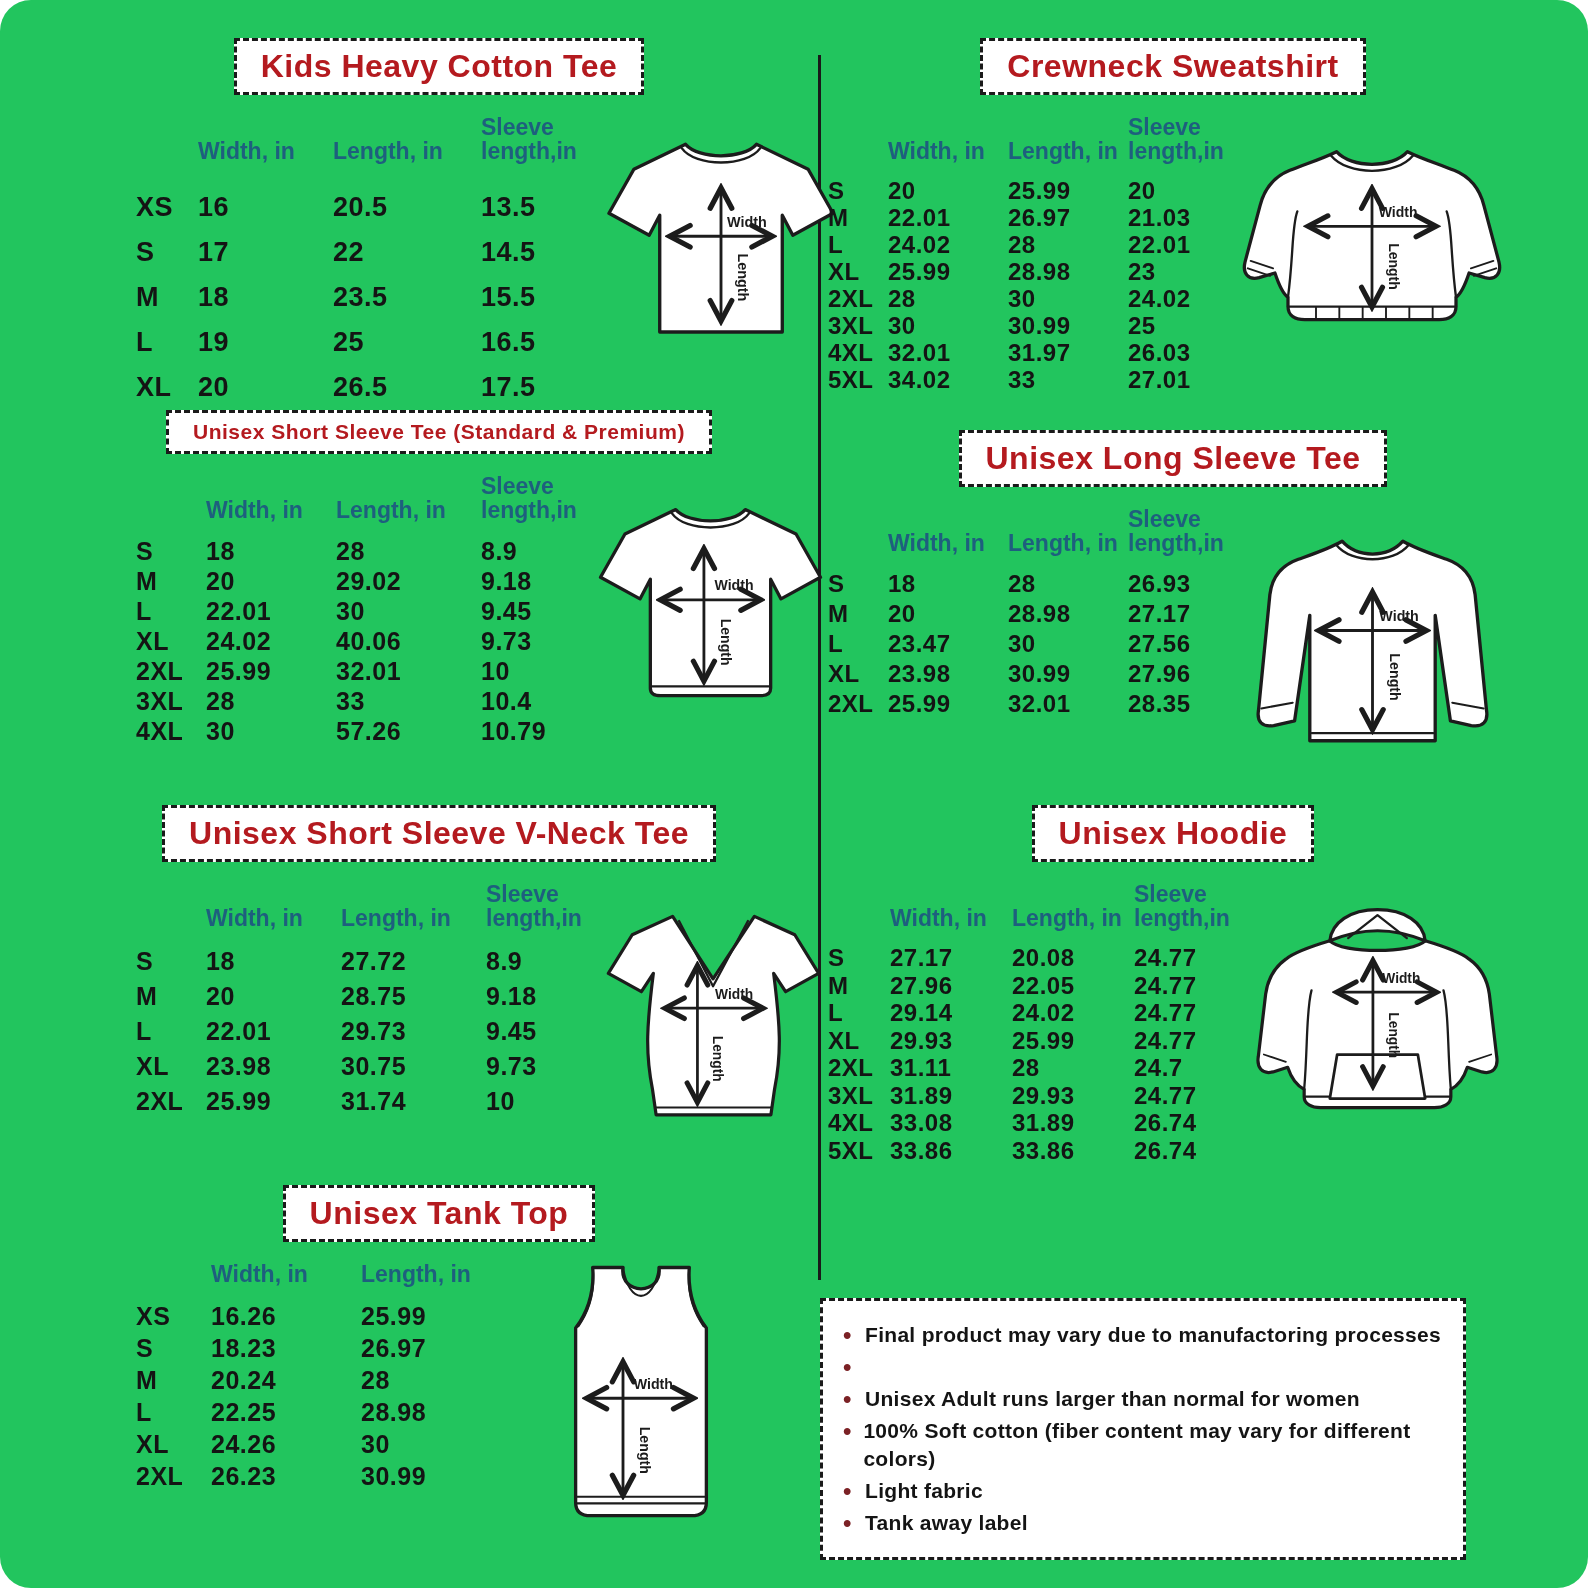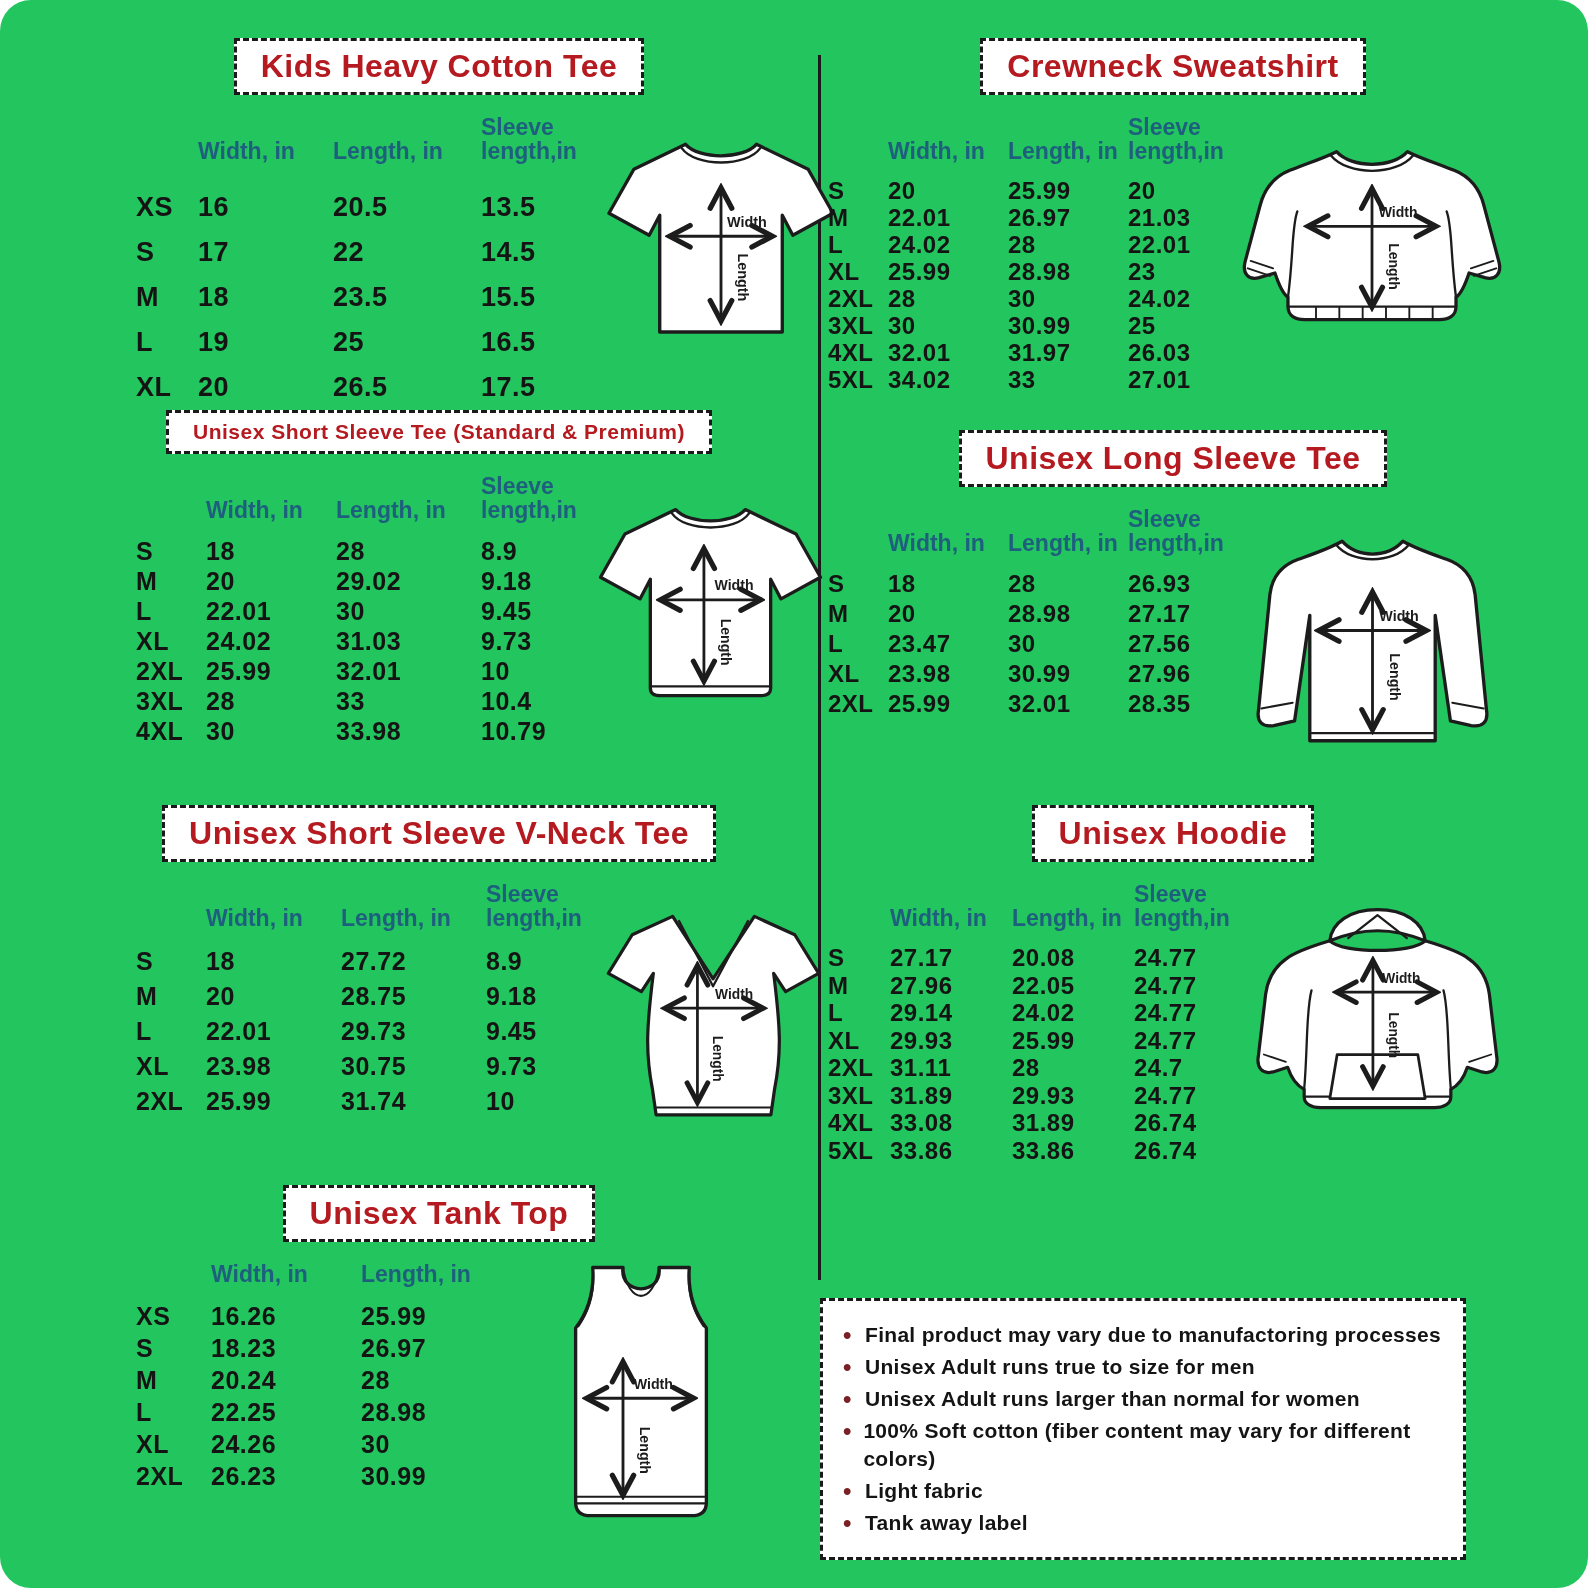--- a/index.html
+++ b/index.html
@@ -217,39 +217,39 @@
             </div>
             <div class="trow">
               <div class="tcell size">L</div>
               <div class="tcell">22.01</div>
               <div class="tcell">30</div>
               <div class="tcell">9.45</div>
             </div>
             <div class="trow">
               <div class="tcell size">XL</div>
               <div class="tcell">24.02</div>
-              <div class="tcell">31.03</div>
+              <div class="tcell">40.06</div>
               <div class="tcell">9.73</div>
             </div>
             <div class="trow">
               <div class="tcell size">2XL</div>
               <div class="tcell">25.99</div>
               <div class="tcell">32.01</div>
               <div class="tcell">10</div>
             </div>
             <div class="trow">
               <div class="tcell size">3XL</div>
               <div class="tcell">28</div>
               <div class="tcell">33</div>
               <div class="tcell">10.4</div>
             </div>
             <div class="trow">
               <div class="tcell size">4XL</div>
               <div class="tcell">30</div>
-              <div class="tcell">33.98</div>
+              <div class="tcell">57.26</div>
               <div class="tcell">10.79</div>
             </div>
           </div>
       </div>
       <svg class="garment" width="235" height="230" viewBox="0 0 250 235" style="margin-top:16px;margin-left:-8px">
         <g fill="#fff" stroke="#1c1c1c" stroke-width="3.5" stroke-linejoin="round" stroke-linecap="round">
           <path d="M88,16 L34,42 L8,88 L50,111 L61,90 L61,206 C61,212 65,214 72,214 L178,214 C185,214 189,212 189,206 L189,90 L200,111 L242,88 L216,42 L162,16 C148,32 102,32 88,16 Z"></path>
           <path d="M84,20 C98,40 152,40 166,20" fill="none" stroke-width="2.5"></path>
           <path d="M63,204 L187,204" fill="none" stroke-width="2.5"></path>
         </g>
@@ -520,21 +520,20 @@
     </div>
   </div>
 
   <div class="notes-box">
     <div class="note-line">
       <span class="note-bullet" style="color:#7b2125">•</span>
       <span class="note-text">Final product may vary due to manufactoring processes</span>
     </div>
     <div class="note-line">
       <span class="note-bullet" style="color:#7b2125">•</span>
-      <span class="note-text">Unisex Adult runs true to size for men</span>
     </div>
     <div class="note-line">
       <span class="note-bullet" style="color:#7b2125">•</span>
       <span class="note-text">Unisex Adult runs larger than normal for women</span>
     </div>
     <div class="note-line">
       <span class="note-bullet" style="color:#7b2125">•</span>
       <span class="note-text">100% Soft cotton (fiber content may vary for different colors)</span>
     </div>
     <div class="note-line">

